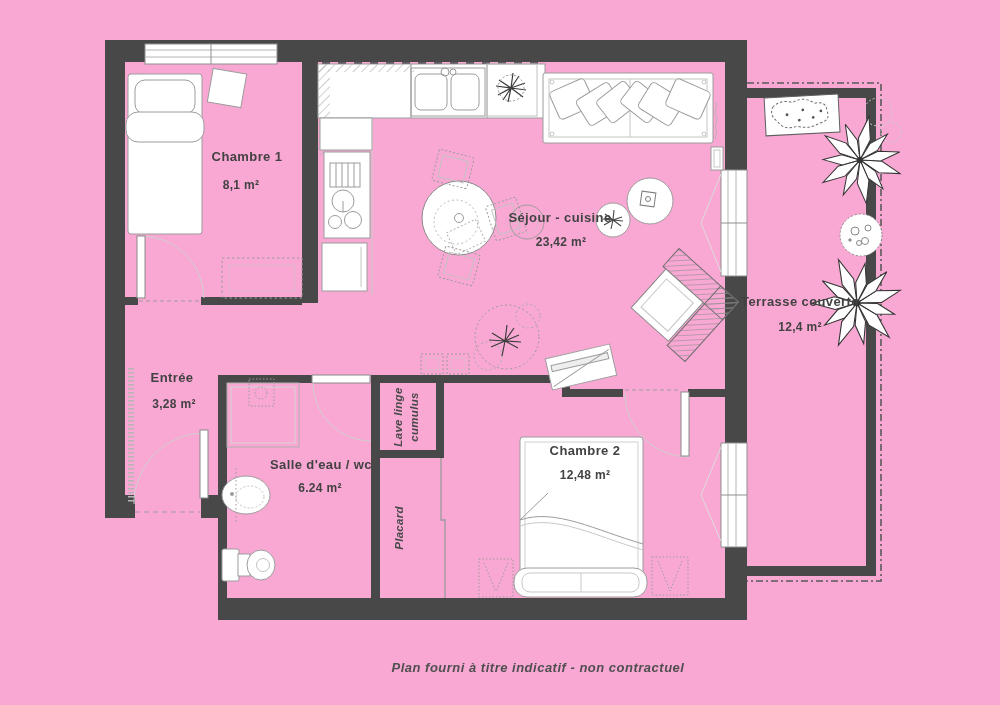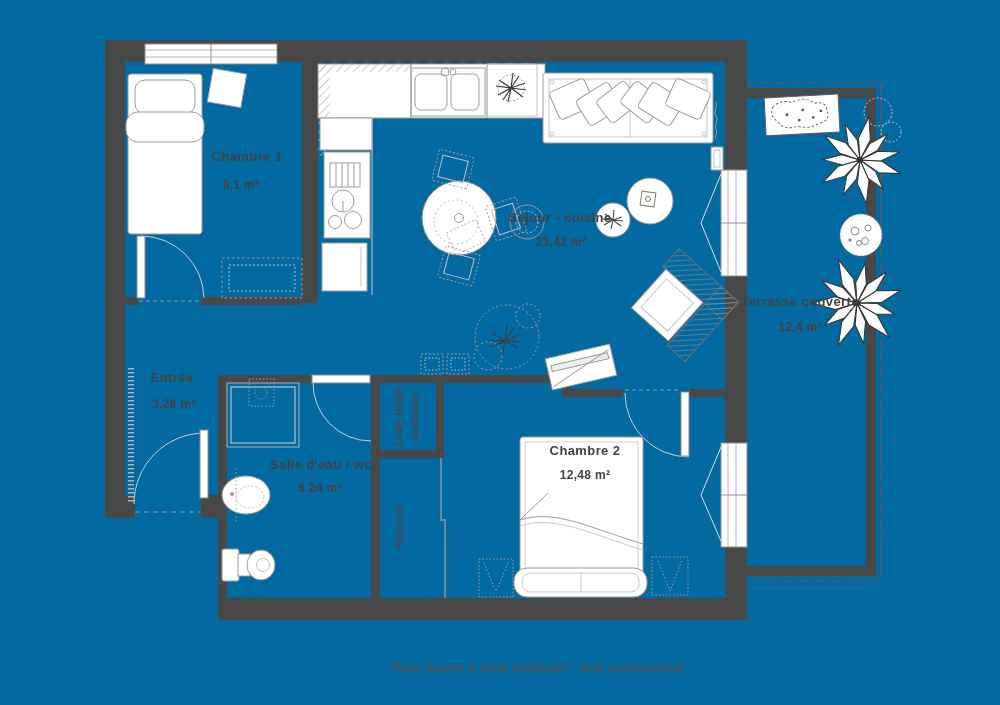--- a/index.html
+++ b/index.html
@@ -1,16 +1,16 @@
 <!DOCTYPE html>
 <html><head>
 <meta charset="utf-8">
 <style>
   html,body{margin:0;padding:0;background:#ffffff;}
-  .page{position:relative;width:1000px;height:705px;background:#0369a1;overflow:hidden;
+  .page{position:relative;width:1000px;height:705px;background:#f9a8d4;overflow:hidden;
         font-family:"Liberation Sans",sans-serif;}
   svg{position:absolute;left:0;top:0;display:block;}
   .room-name{font-family:"Liberation Sans",sans-serif;font-size:13px;font-weight:700;
              fill:#424242;letter-spacing:.4px;text-anchor:middle;}
   .room-area{font-family:"Liberation Sans",sans-serif;font-size:12px;font-weight:700;
              fill:#424242;letter-spacing:.3px;text-anchor:middle;}
   .closet-label{font-family:"Liberation Sans",sans-serif;font-size:11.5px;font-weight:700;
              font-style:italic;fill:#4a4a4a;letter-spacing:.3px;text-anchor:middle;}
   .caption{font-family:"Liberation Sans",sans-serif;font-size:13px;font-weight:700;
              font-style:italic;fill:#4f4f4f;letter-spacing:.5px;text-anchor:middle;}

